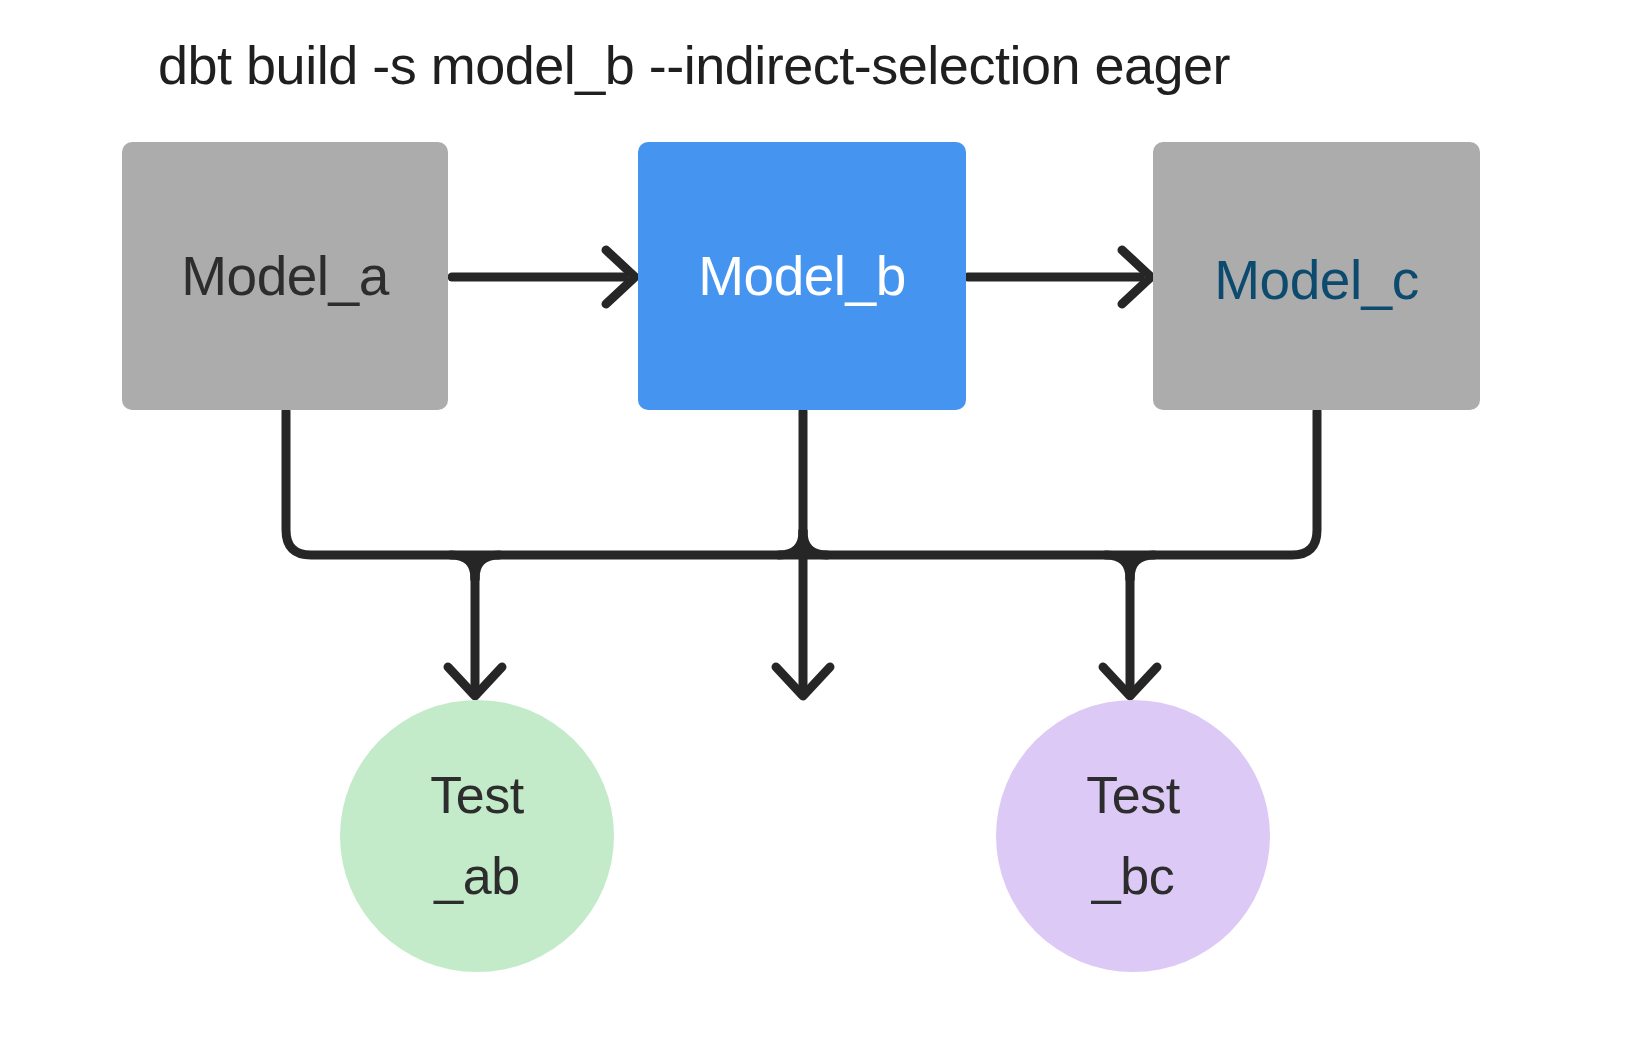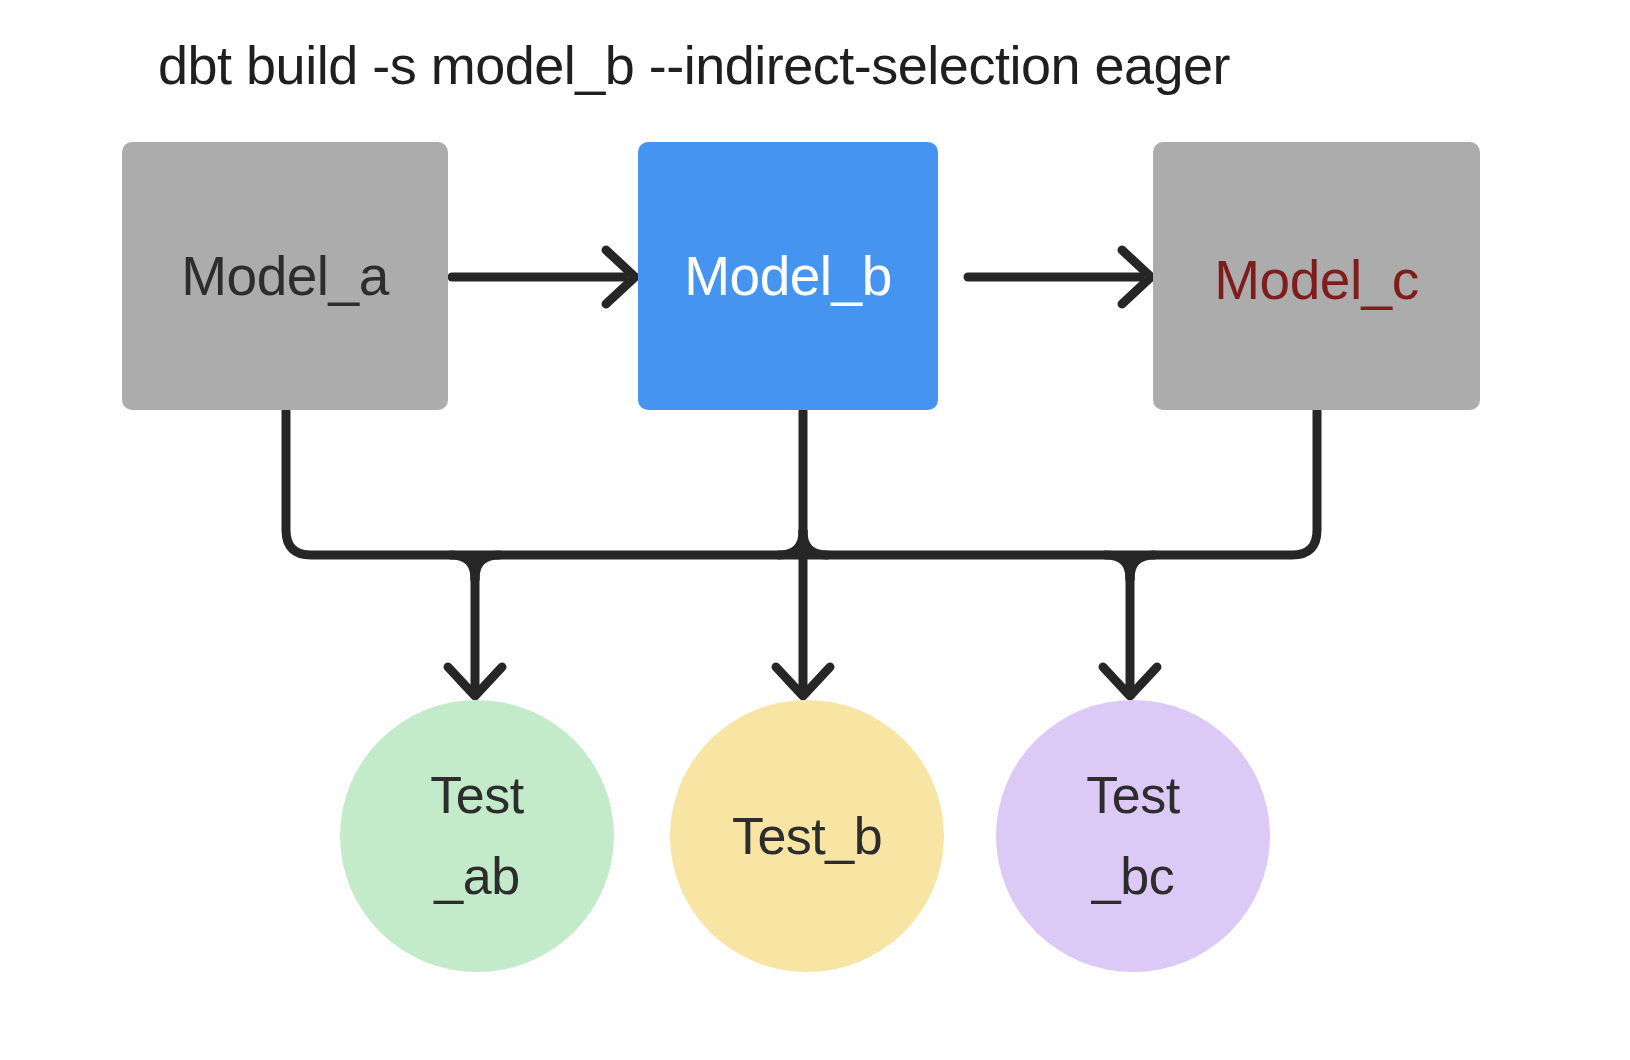--- a/index.html
+++ b/index.html
@@ -17,21 +17,21 @@
   .edges { position:absolute; left:0; top:0; }
   .node {
     position:absolute; display:flex; align-items:center; justify-content:center;
     box-sizing:border-box;
   }
   .model {
     top:142px; height:268px; border-radius:10px;
     font-size:55px; font-weight:500; letter-spacing:-0.5px;
   }
   #model-a { left:122px; width:326px; }
-  #model-b { left:638px; width:300px; }
+  #model-b { left:638px; width:328px; }
   #model-c { left:1153px; width:327px; }
   .test {
     top:700px; width:274px; height:272px; border-radius:50%;
     flex-direction:column; text-align:center;
     font-size:52px; font-weight:500; letter-spacing:-0.5px;
     line-height:1.55; color:#2d2d2d;
   }
   #test-ab { left:340px; }
   #test-b  { left:670px; }
   #test-bc { left:996px; }
@@ -77,31 +77,27 @@
 
   <div class="node model" id="model-a" style="background-color: rgb(172, 172, 172);">
     <span style="color: rgb(45, 45, 45);">Model_a</span>
   </div>
 
   <div class="node model" id="model-b" style="background-color: rgb(69, 149, 240);">
     <span style="color: rgb(255, 255, 255);">Model_b</span>
   </div>
 
   <div class="node model" id="model-c" style="background-color: rgb(172, 172, 172);">
-    <span style="color: #7f1d1d; margin-top: 8px;">Model_c</span>
+    <span style="color: #0c4a6e; margin-top: 8px;">Model_c</span>
   </div>
 
   <div class="node test" id="test-ab" style="background-color: rgb(195, 235, 201);">
     <span>Test</span>
     <span>_ab</span>
   </div>
 
-  <div class="node test" id="test-b" style="background-color: rgb(248, 229, 164);">
-    <span>Test_b</span>
-    <span></span>
-  </div>
 
   <div class="node test" id="test-bc" style="background-color: rgb(220, 201, 245);">
     <span>Test</span>
     <span>_bc</span>
   </div>
 
 </div>
 
 </body></html>

